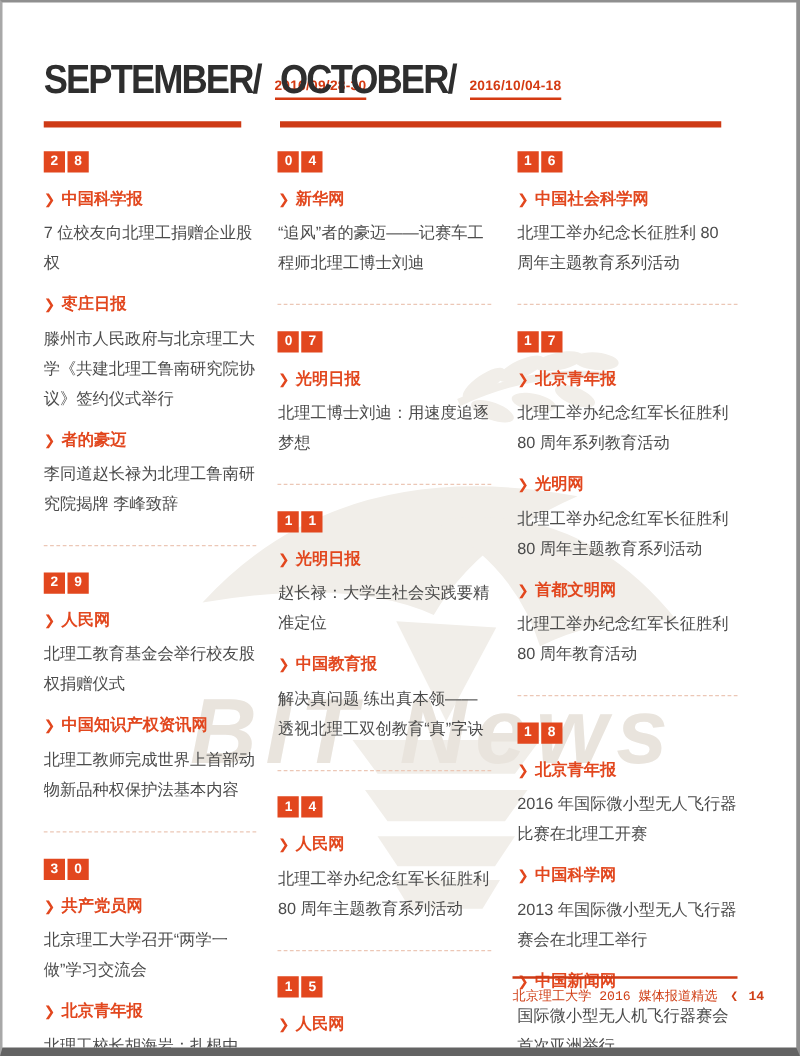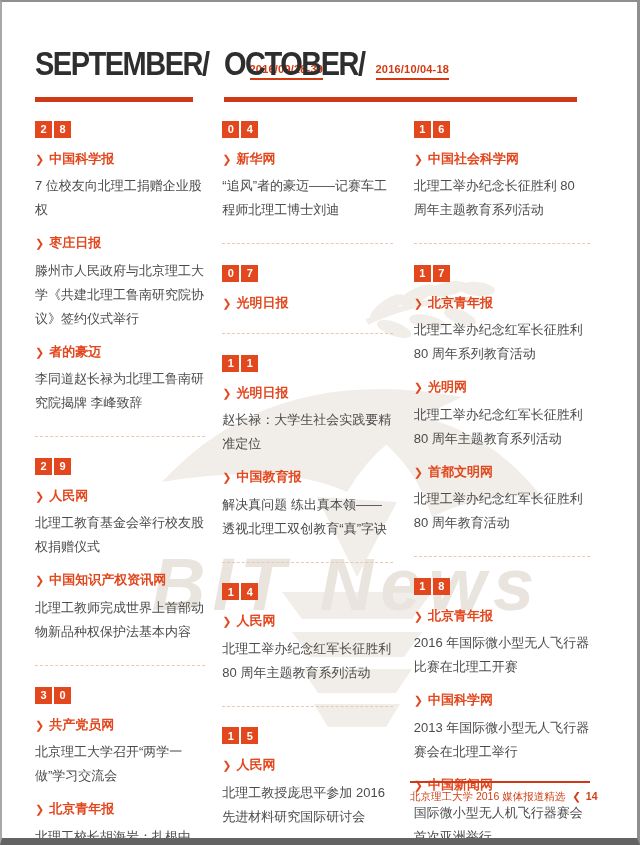--- a/index.html
+++ b/index.html
@@ -12,21 +12,21 @@
     border-right:3px solid #8f8f8f;
     border-bottom:7px solid #636363;
     overflow:hidden;
     position:relative;
   }
   .content { position:relative; z-index:2; padding:50px 47px 0 33px; }
 
   
   .header-row { display:flex; align-items:flex-end; }
   .sec-head { display:flex; align-items:flex-end; }
-  .sec-head.sept { width:189px;gap:30px; }
+  .sec-head.sept { width:189px; }
   .sec-head.oct  { flex:1; }
   .month-title {
     font-size:29px; font-weight:700; color:#2e2e2e;
     letter-spacing:-1.5px; line-height:1;
     transform:scaleY(1.12); transform-origin:left bottom;
     white-space:nowrap;
   }
   .date-range {
     margin-left:11px; margin-bottom:1px;
     font-size:11px; font-weight:700; color:#d43a12;
@@ -69,21 +69,21 @@
   .wm-text {
     left:150px; top:540px;
     font-size:74px; font-weight:700; font-style:italic;
     letter-spacing:7px; color:#e9e4dd; white-space:nowrap;
   }
 
   
   .footer {
     position:absolute; z-index:2; top:779px; right:47px; width:180px;
     border-top:2px solid #ce3a15; padding-top:7px;
-    text-align:center; color:#d04018; font-size:10.5px; white-space:nowrap;
+    text-align:center; color:#d04018; font-size:10.5px; white-space:nowrap;font-family:Liberation Mono, monospace;
   }
   .footer .chev { font-weight:700; margin:0 2px 0 4px; }
   .footer .pagenum { font-weight:700; }
 </style>
 </head>
 <body>
 
 <svg class="watermark wm-emblem" width="440" height="500" viewBox="0 0 440 500">
   <g fill="#f1eee9">
 
@@ -199,20 +199,21 @@
           </div></div>
         <div class="separator"></div>
         <div class="group"><div class="day-badge">
             <span class="digit">0</span>
             <span class="digit">7</span>
           </div><div class="item">
             <div class="source">
               <span class="arrow">❯</span>
               <span class="src-label">光明日报</span>
             </div>
+            <div class="title">北理工博士刘迪：用速度追逐梦想</div>
           </div></div>
         <div class="separator"></div>
         <div class="group"><div class="day-badge">
             <span class="digit">1</span>
             <span class="digit">1</span>
           </div><div class="item">
             <div class="source">
               <span class="arrow">❯</span>
               <span class="src-label">光明日报</span>
             </div>

